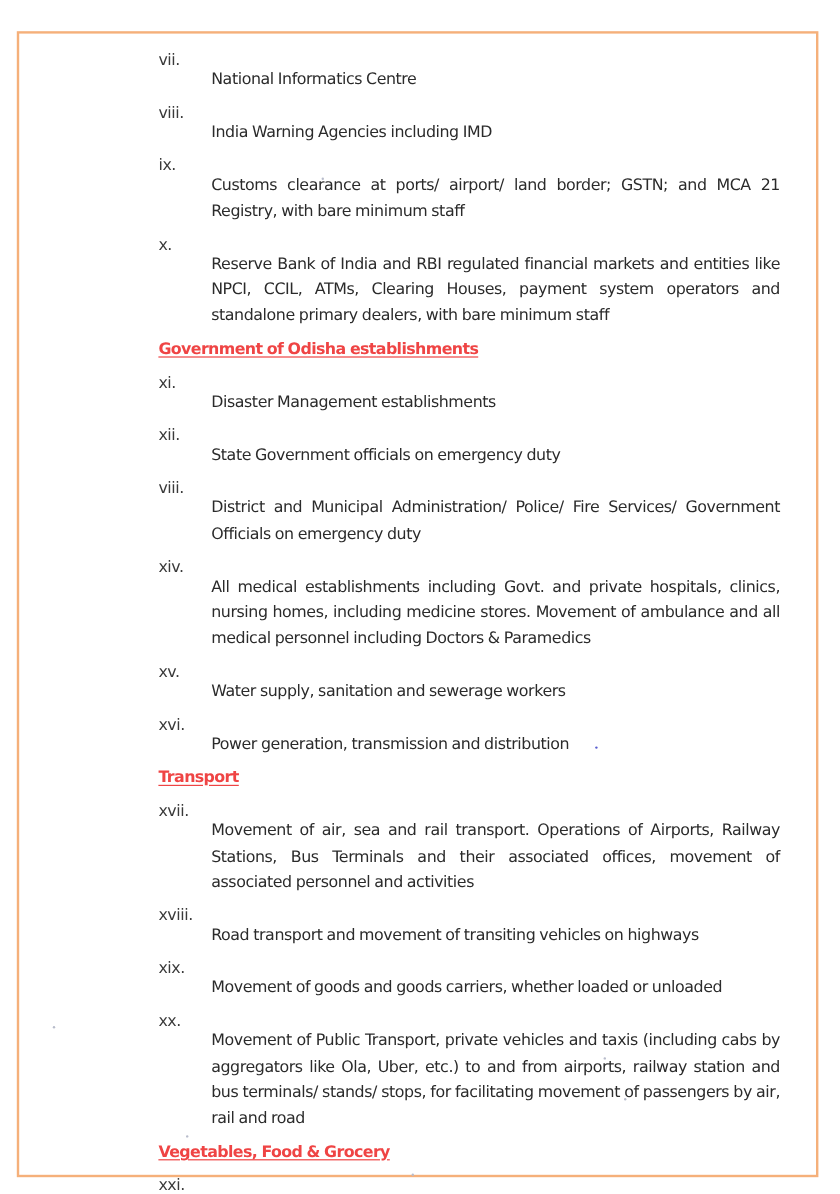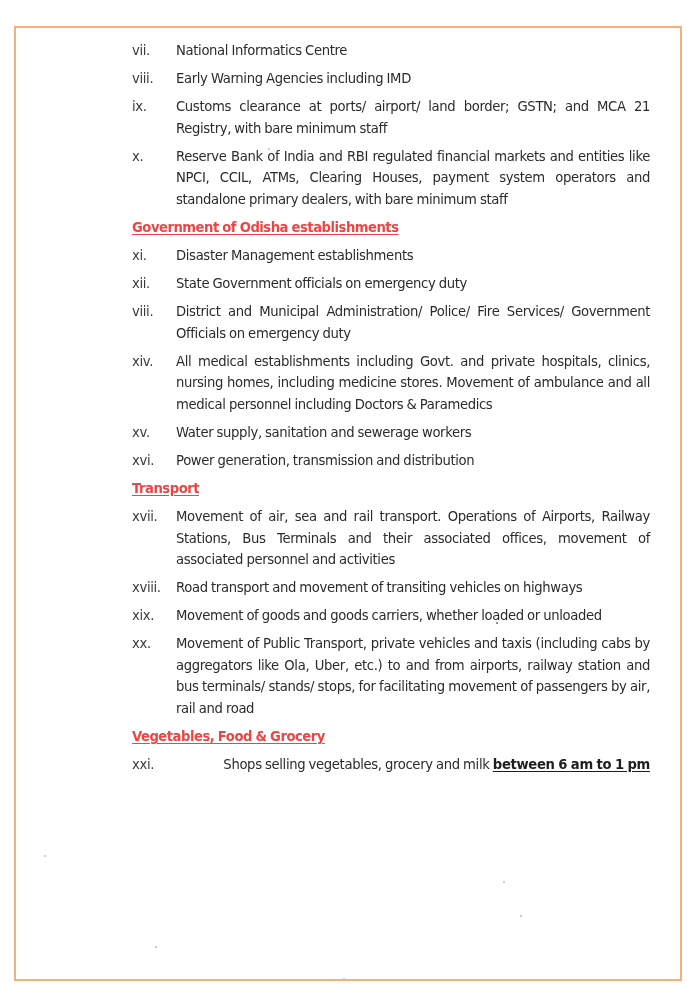--- a/index.html
+++ b/index.html
@@ -40,20 +40,21 @@
       margin-bottom: 6.6px;
     }
     .num {
       flex: 0 0 44px;
       width: 44px;
       color: #3a3a3a;
     }
     .text {
       flex: 1 1 auto;
       text-align: justify;
+      margin-top: 16px;
     }
     .heading {
       font-weight: bold;
       text-decoration: underline;
       text-underline-offset: 2px;
       color: #ef4444;
       margin-top: 2px;
       margin-bottom: 6.6px;
       letter-spacing: -0.5px;
     }
@@ -78,21 +79,21 @@
 
 <div class="content">
 
   <div>
     <div class="item">
       <span class="num">vii.</span>
       <span class="text">National Informatics Centre</span>
     </div>
     <div class="item">
       <span class="num">viii.</span>
-      <span class="text">Early Warning Agencies including IMD</span>
+      <span class="text">India Warning Agencies including IMD</span>
     </div>
     <div class="item">
       <span class="num">ix.</span>
       <span class="text">Customs clearance at ports/ airport/ land border; GSTN; and MCA 21 Registry, with bare minimum staff</span>
     </div>
     <div class="item">
       <span class="num">x.</span>
       <span class="text">Reserve Bank of India and RBI regulated financial markets and entities like NPCI, CCIL, ATMs, Clearing Houses, payment system operators and standalone primary dealers, with bare minimum staff</span>
     </div>
   </div>

